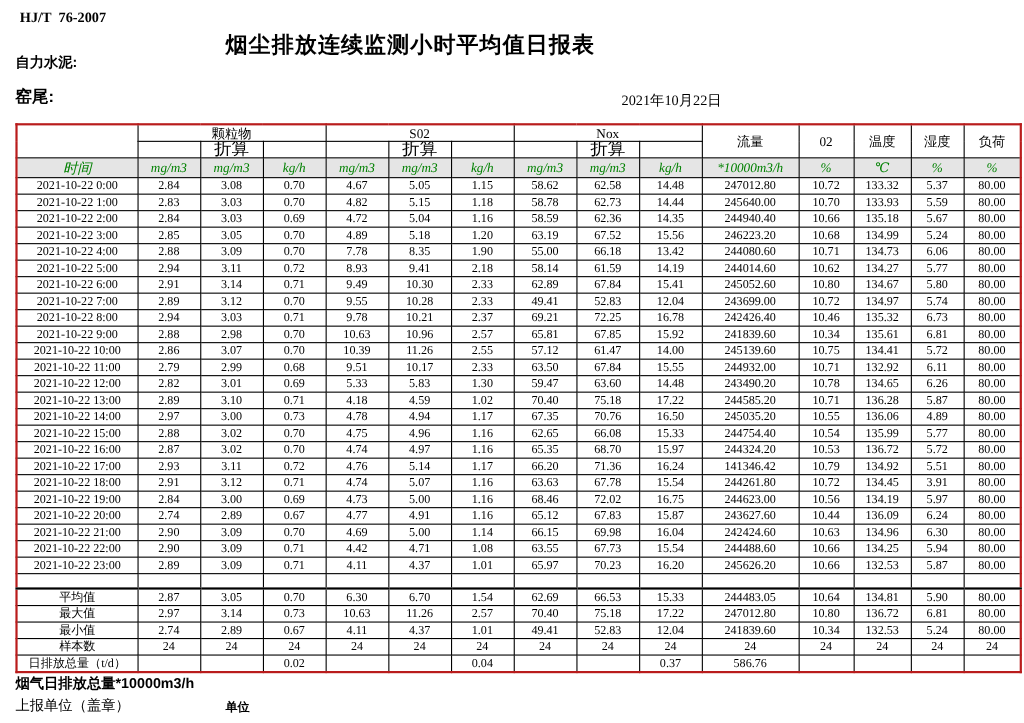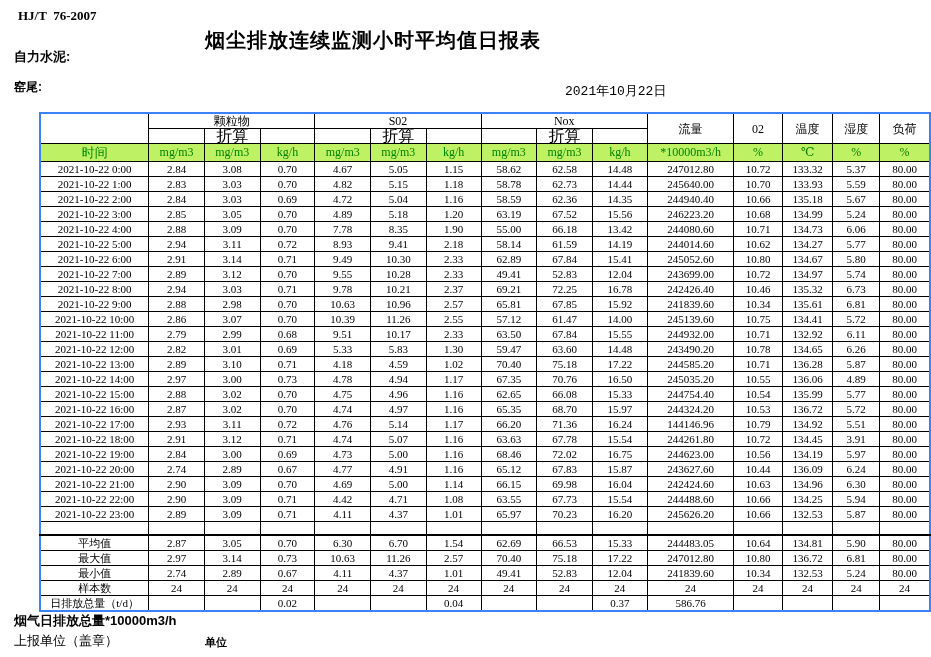--- a/index.html
+++ b/index.html
@@ -5,35 +5,35 @@
   html,body{margin:0;padding:0;}
   body{
     width:931px;height:657px;background:#ffffff;color:#000;
     font-family:"Liberation Sans","DejaVu Sans",sans-serif;
     position:relative;overflow:hidden;
   }
   .std{position:absolute;left:18px;top:8px;font-weight:bold;font-size:13px;
        font-family:"Liberation Serif","DejaVu Serif",serif;white-space:pre;}
   .title{position:absolute;left:205px;top:27px;font-weight:bold;font-size:20px;letter-spacing:1px;}
   .company{position:absolute;left:14px;top:48px;font-weight:bold;font-size:13px;}
-  .kiln{position:absolute;left:14px;top:79px;font-weight:bold;font-size:12px;}
+  .kiln{position:absolute;left:14px;top:79px;font-weight:bold;font-size:15px;}
   .date{position:absolute;left:565px;top:82px;font-size:13px;
-        font-family:Liberation Mono, monospace;}
+        font-family:Liberation Serif, serif;}
   table.report{
     position:absolute;left:14px;top:112px;
-    border-collapse:collapse;border:2px solid #3b82f6;table-layout:fixed;margin-left:25px;
+    border-collapse:collapse;border:2px solid #b91c1c;table-layout:fixed;
   }
   table.report td{
     border:1px solid #000;padding:0;height:14px;line-height:14px;
     font-size:11px;text-align:center;white-space:nowrap;overflow:hidden;
     font-family:"Liberation Serif","DejaVu Serif",serif;
   }
   tr.h1 td{height:14px;font-size:12px;}
   tr.h2 td{height:13px;font-size:16px;}
-  tr.units td{height:17px;line-height:17px;background:#bef264;color:#008000;font-size:12px;}
+  tr.units td{height:17px;line-height:17px;background:#e5e5e5;color:#008000;font-size:12px;font-style:italic;}
   tr.units td:first-child{font-size:13px;}
   tr.spacer td{height:12px;border-bottom:2px solid #000;}
   td.left{text-align:left;padding-left:2px;}
   .flue{position:absolute;left:14px;top:612px;font-size:13px;font-weight:bold;}
   .report-unit{position:absolute;left:14px;top:632px;font-size:13px;font-weight:normal;}
   .unit2{position:absolute;left:205px;top:635px;font-size:11px;font-weight:bold;}
 </style>
 </head>
 <body>
 
@@ -396,21 +396,21 @@
         <td>2021-10-22 17:00</td>
         <td>2.93</td>
         <td>3.11</td>
         <td>0.72</td>
         <td>4.76</td>
         <td>5.14</td>
         <td>1.17</td>
         <td>66.20</td>
         <td>71.36</td>
         <td>16.24</td>
-        <td>144146.96</td>
+        <td>141346.42</td>
         <td>10.79</td>
         <td>134.92</td>
         <td>5.51</td>
         <td>80.00</td>
       </tr>
       <tr>
         <td>2021-10-22 18:00</td>
         <td>2.91</td>
         <td>3.12</td>
         <td>0.71</td>

